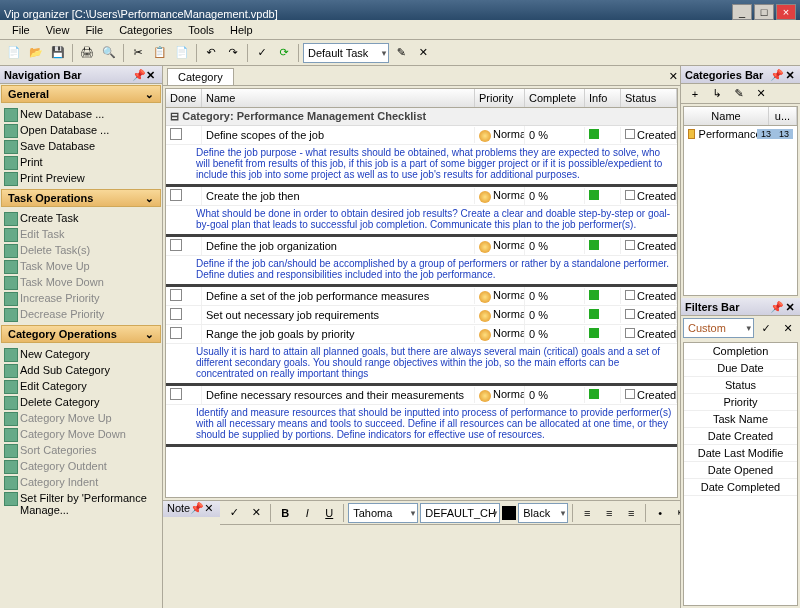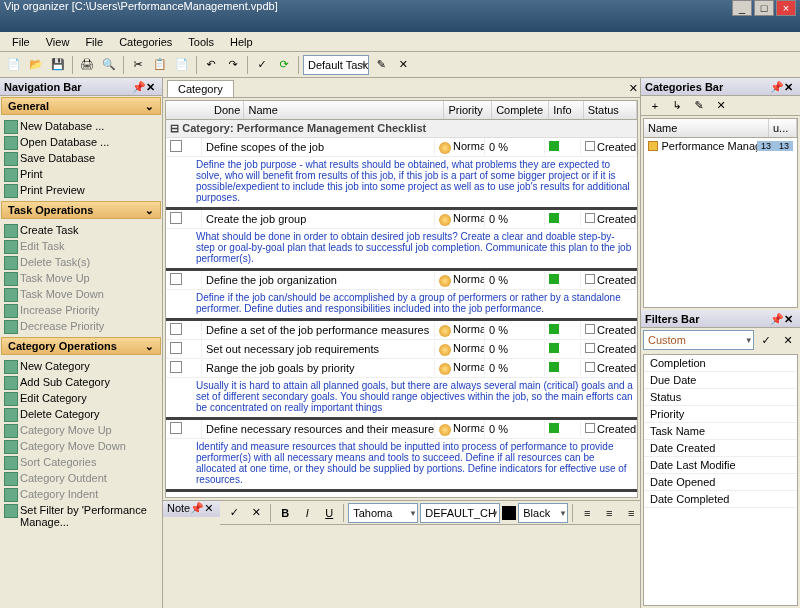--- a/index.html
+++ b/index.html
@@ -1,65 +1,65 @@
 <!DOCTYPE html>
 <html><head>
 <meta charset="utf-8">
 <style>
 * { margin: 0; padding: 0; box-sizing: border-box; font-family: Tahoma, sans-serif; font-size: 11px; }
 body { background: #ece9d8; overflow: hidden; }
 .window { width: 800px; height: 608px; display: flex; flex-direction: column; }
-.titlebar { background: linear-gradient(#4a6a8a,#2a4a6a); height: 32px; display: flex; align-items: flex-start; padding: 0 4px; color: #fff; }
+.titlebar { background: linear-gradient(#4a6a8a,#2a4a6a); height: 20px; display: flex; align-items: flex-end; padding: 0 4px; color: #fff; }
 .titlebar .title { flex: 1; }
 .titlebar .wbtn { width: 20px; height: 16px; background: #d4d0c8; border: 1px solid #888; margin-left: 2px; text-align: center; line-height: 14px; color: #000; }
 .titlebar .wbtn.close { background: #e04040; color: #fff; }
 .menubar { background: #ece9d8; height: 20px; display: flex; align-items: center; padding: 0 4px; border-bottom: 1px solid #aca899; }
 .menubar span { padding: 2px 8px; cursor: default; }
 .toolbar { background: #ece9d8; height: 26px; display: flex; align-items: center; padding: 0 4px; border-bottom: 1px solid #aca899; gap: 2px; }
 .tbtn { width: 20px; height: 20px; border: 1px solid transparent; display: inline-flex; align-items: center; justify-content: center; }
 .tsep { width: 1px; height: 18px; background: #aca899; margin: 0 2px; }
-.combo { height: 20px; border: 1px solid #7f9db9; background: #fff; padding: 0 0 0 4px; display: inline-flex; align-items: center; position: relative; }
+.combo { height: 20px; border: 1px solid #7f9db9; background: #fff; padding: 0 20px 0 4px; display: inline-flex; align-items: center; position: relative; }
 .combo::after { content: "▾"; position: absolute; right: 2px; font-size: 9px; color: #555; }
 .body { flex: 1; display: flex; overflow: hidden; }
 .navpane { width: 163px; background: #ece9d8; border-right: 1px solid #aca899; display: flex; flex-direction: column; }
 .pane-title { background: linear-gradient(#e8e8f0,#d0d0e0); height: 18px; padding: 2px 4px; font-weight: bold; display: flex; align-items: center; justify-content: space-between; border-bottom: 1px solid #aca899; }
 .pane-ico { display: inline-flex; gap: 2px; }
 .accordion { flex: 1; overflow: auto; }
 .acc-head { background: linear-gradient(#f8d898,#e8b868); height: 18px; padding: 2px 6px; font-weight: bold; display: flex; align-items: center; justify-content: space-between; border: 1px solid #d0a858; margin: 1px; }
 .acc-body { padding: 2px; }
 .nav-item { padding: 2px 4px 2px 18px; cursor: default; position: relative; color: #000; }
 .nav-item.dim { color: #888; }
 .nav-item::before { content: ""; position: absolute; left: 2px; top: 2px; width: 12px; height: 12px; background: #6a8; border: 1px solid #486; }
 .center { flex: 1; display: flex; flex-direction: column; overflow: hidden; }
 .tabstrip { height: 20px; background: #ece9d8; display: flex; align-items: flex-end; padding-left: 4px; border-bottom: 1px solid #aca899; }
 .tab { padding: 2px 10px; background: #ece9d8; border: 1px solid #aca899; border-bottom: none; margin-right: 2px; }
 .tab.active { background: #fff; }
 .grid-area { flex: 1; overflow: auto; background: #fff; border: 1px solid #aca899; margin: 2px; }
-.grid-head { display: flex; background: linear-gradient(#fefefe,#e4e4e4); border-bottom: 1px solid #aca899; position: sticky; top: 0; padding-left: 44px; }
+.grid-head { display: flex; background: linear-gradient(#fefefe,#e4e4e4); border-bottom: 1px solid #aca899; position: sticky; top: 0; }
 .gh { padding: 3px 4px; border-right: 1px solid #d0d0d0; overflow: hidden; white-space: nowrap; }
 .col-done { width: 36px; }
 .col-name { flex: 1; min-width: 200px; }
 .col-pri { width: 50px; }
 .col-comp { width: 60px; }
 .col-info { width: 36px; }
 .col-stat { width: 56px; }
 .cat-row { background: #f0f0f0; padding: 2px 4px; font-weight: bold; color: #444; border-bottom: 1px solid #ddd; }
 .task-row { display: flex; border-bottom: 1px solid #eee; align-items: center; }
 .task-row .cell { padding: 2px 4px; border-right: 1px solid #f0f0f0; overflow: hidden; white-space: nowrap; }
 .note-row { padding: 2px 4px 4px 30px; color: #2040c0; border-bottom: 3px solid #404040; font-size: 10px; white-space: normal; }
 .chk { width: 12px; height: 12px; border: 1px solid #888; display: inline-block; background: #fff; }
 .orb { width: 12px; height: 12px; border-radius: 50%; background: radial-gradient(#ffe080,#e09020); display: inline-block; vertical-align: middle; margin-right: 2px; }
 .flag { width: 10px; height: 10px; background: #2a2; display: inline-block; }
 .stat-ico { width: 10px; height: 10px; border: 1px solid #888; display: inline-block; margin-right: 2px; }
 .note-pane { height: 108px; border-top: 1px solid #aca899; display: flex; flex-direction: row; }
 .note-head { background: linear-gradient(#e8e8f0,#d0d0e0); height: 16px; padding: 1px 4px; display: flex; justify-content: space-between; }
 .note-tb { height: 24px; display: flex; align-items: center; gap: 2px; padding: 0 4px; background: #ece9d8; border-bottom: 1px solid #aca899; }
 .note-body { flex: 1; background: #fff; }
 .note-tabs { height: 18px; display: flex; border-top: 1px solid #aca899; background: #ece9d8; }
-.rightpane { width: 160px; display: flex; flex-direction: column; border-left: 1px solid #aca899; }
+.rightpane { width: 120px; display: flex; flex-direction: column; border-left: 1px solid #aca899; text-align: center; }
 .cat-tree { flex: 0 0 190px; background: #fff; border: 1px solid #aca899; margin: 2px; overflow: auto; }
 .tree-head { display: flex; background: linear-gradient(#fefefe,#e4e4e4); border-bottom: 1px solid #aca899; }
 .tree-item { padding: 2px 4px; display: flex; align-items: center; }
 .tree-item .cico { width: 12px; height: 10px; background: #f0c040; border: 1px solid #c08020; margin-right: 4px; }
 .badge { background: #a0c0e0; padding: 0 4px; margin-left: auto; font-size: 9px; }
 .filt-pane { flex: 1; display: flex; flex-direction: column; }
 .filt-list { flex: 1; background: #fff; border: 1px solid #aca899; margin: 2px; }
 .filt-item { padding: 2px 6px; border-bottom: 1px solid #eee; }
 .smico { width: 12px; height: 12px; display: inline-block; }
 </style>
@@ -180,21 +180,21 @@
               <div class="cell col-done"><span class="chk"></span></div>
               <div class="cell col-name">Define scopes of the job</div>
               <div class="cell col-pri"><span class="orb"></span>Normal</div>
               <div class="cell col-comp">0 %</div>
               <div class="cell col-info"><span class="flag"></span></div>
               <div class="cell col-stat"><span class="stat-ico"></span>Created</div>
             </div>
             <div class="note-row">Define the job purpose - what results should be obtained, what problems they are expected to solve, who will benefit from results of this job, if this job is a part of some bigger project or if it is possible/expedient to include this job into some project as well as to use job's results for additional purposes.</div>
             <div class="task-row">
               <div class="cell col-done"><span class="chk"></span></div>
-              <div class="cell col-name">Create the job group</div>
+              <div class="cell col-name">Create the job then</div>
               <div class="cell col-pri"><span class="orb"></span>Normal</div>
               <div class="cell col-comp">0 %</div>
               <div class="cell col-info"><span class="flag"></span></div>
               <div class="cell col-stat"><span class="stat-ico"></span>Created</div>
             </div>
             <div class="note-row">What should be done in order to obtain desired job results? Create a clear and doable step-by-step or goal-by-goal plan that leads to successful job completion. Communicate this plan to the job performer(s).</div>
             <div class="task-row">
               <div class="cell col-done"><span class="chk"></span></div>
               <div class="cell col-name">Define the job organization</div>
               <div class="cell col-pri"><span class="orb"></span>Normal</div>

